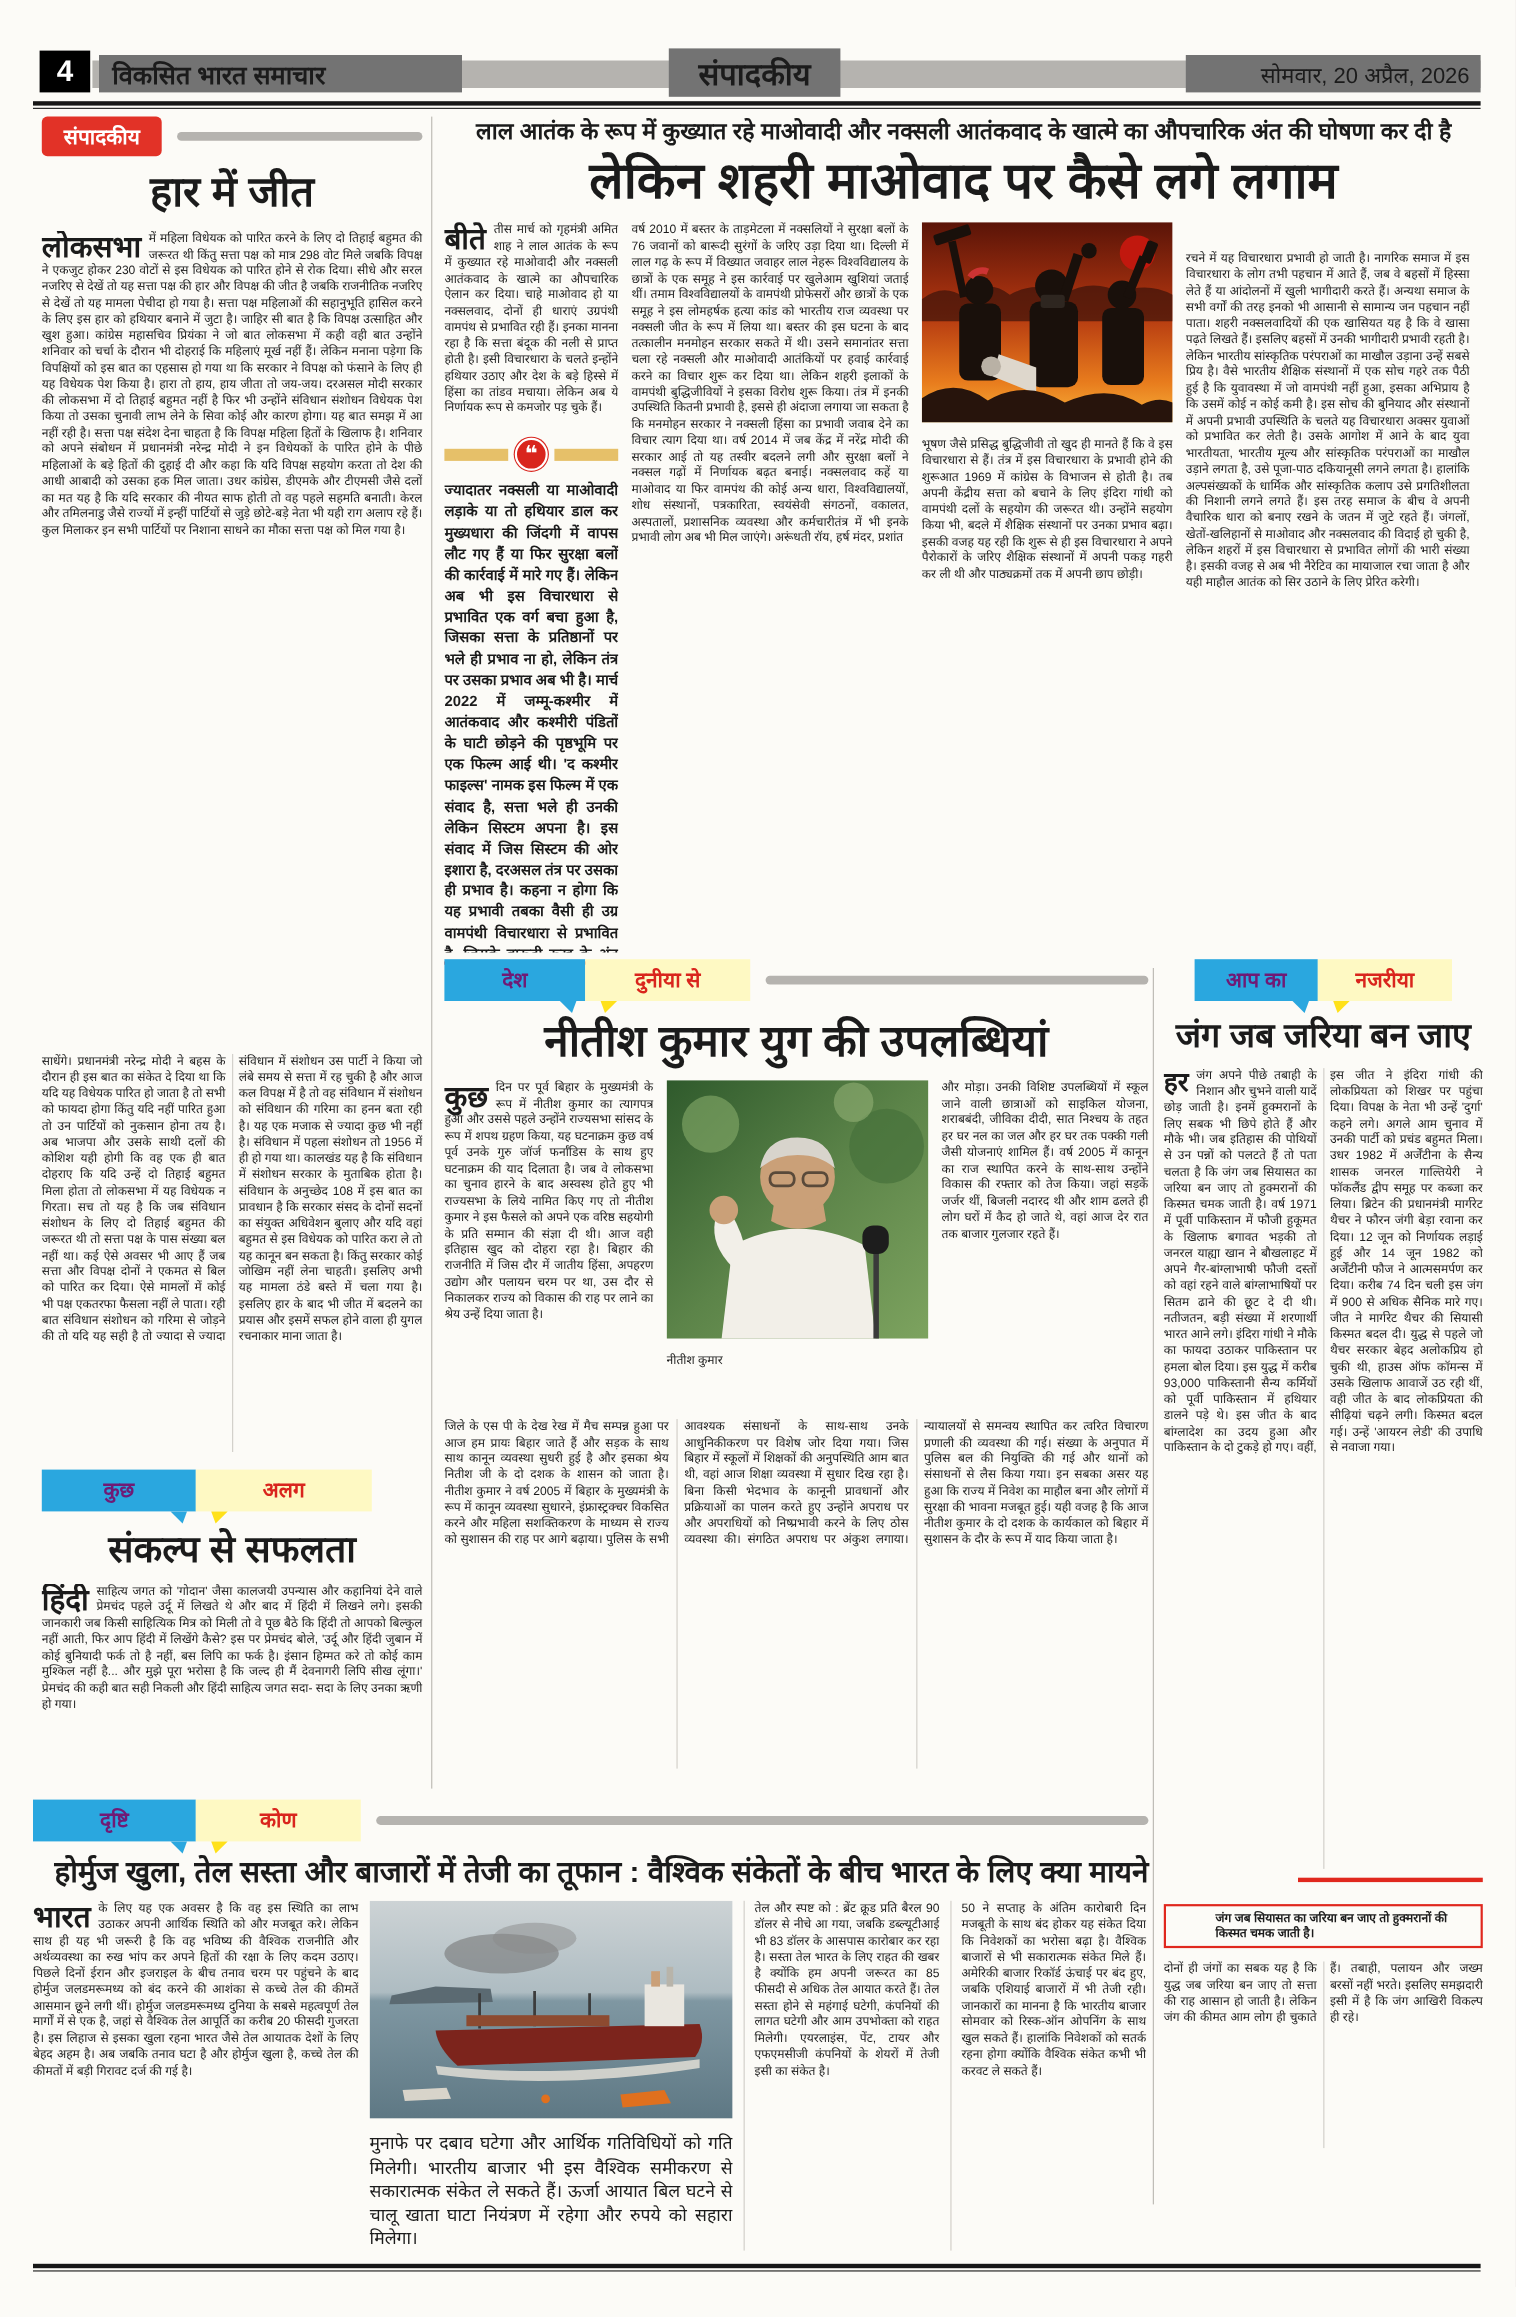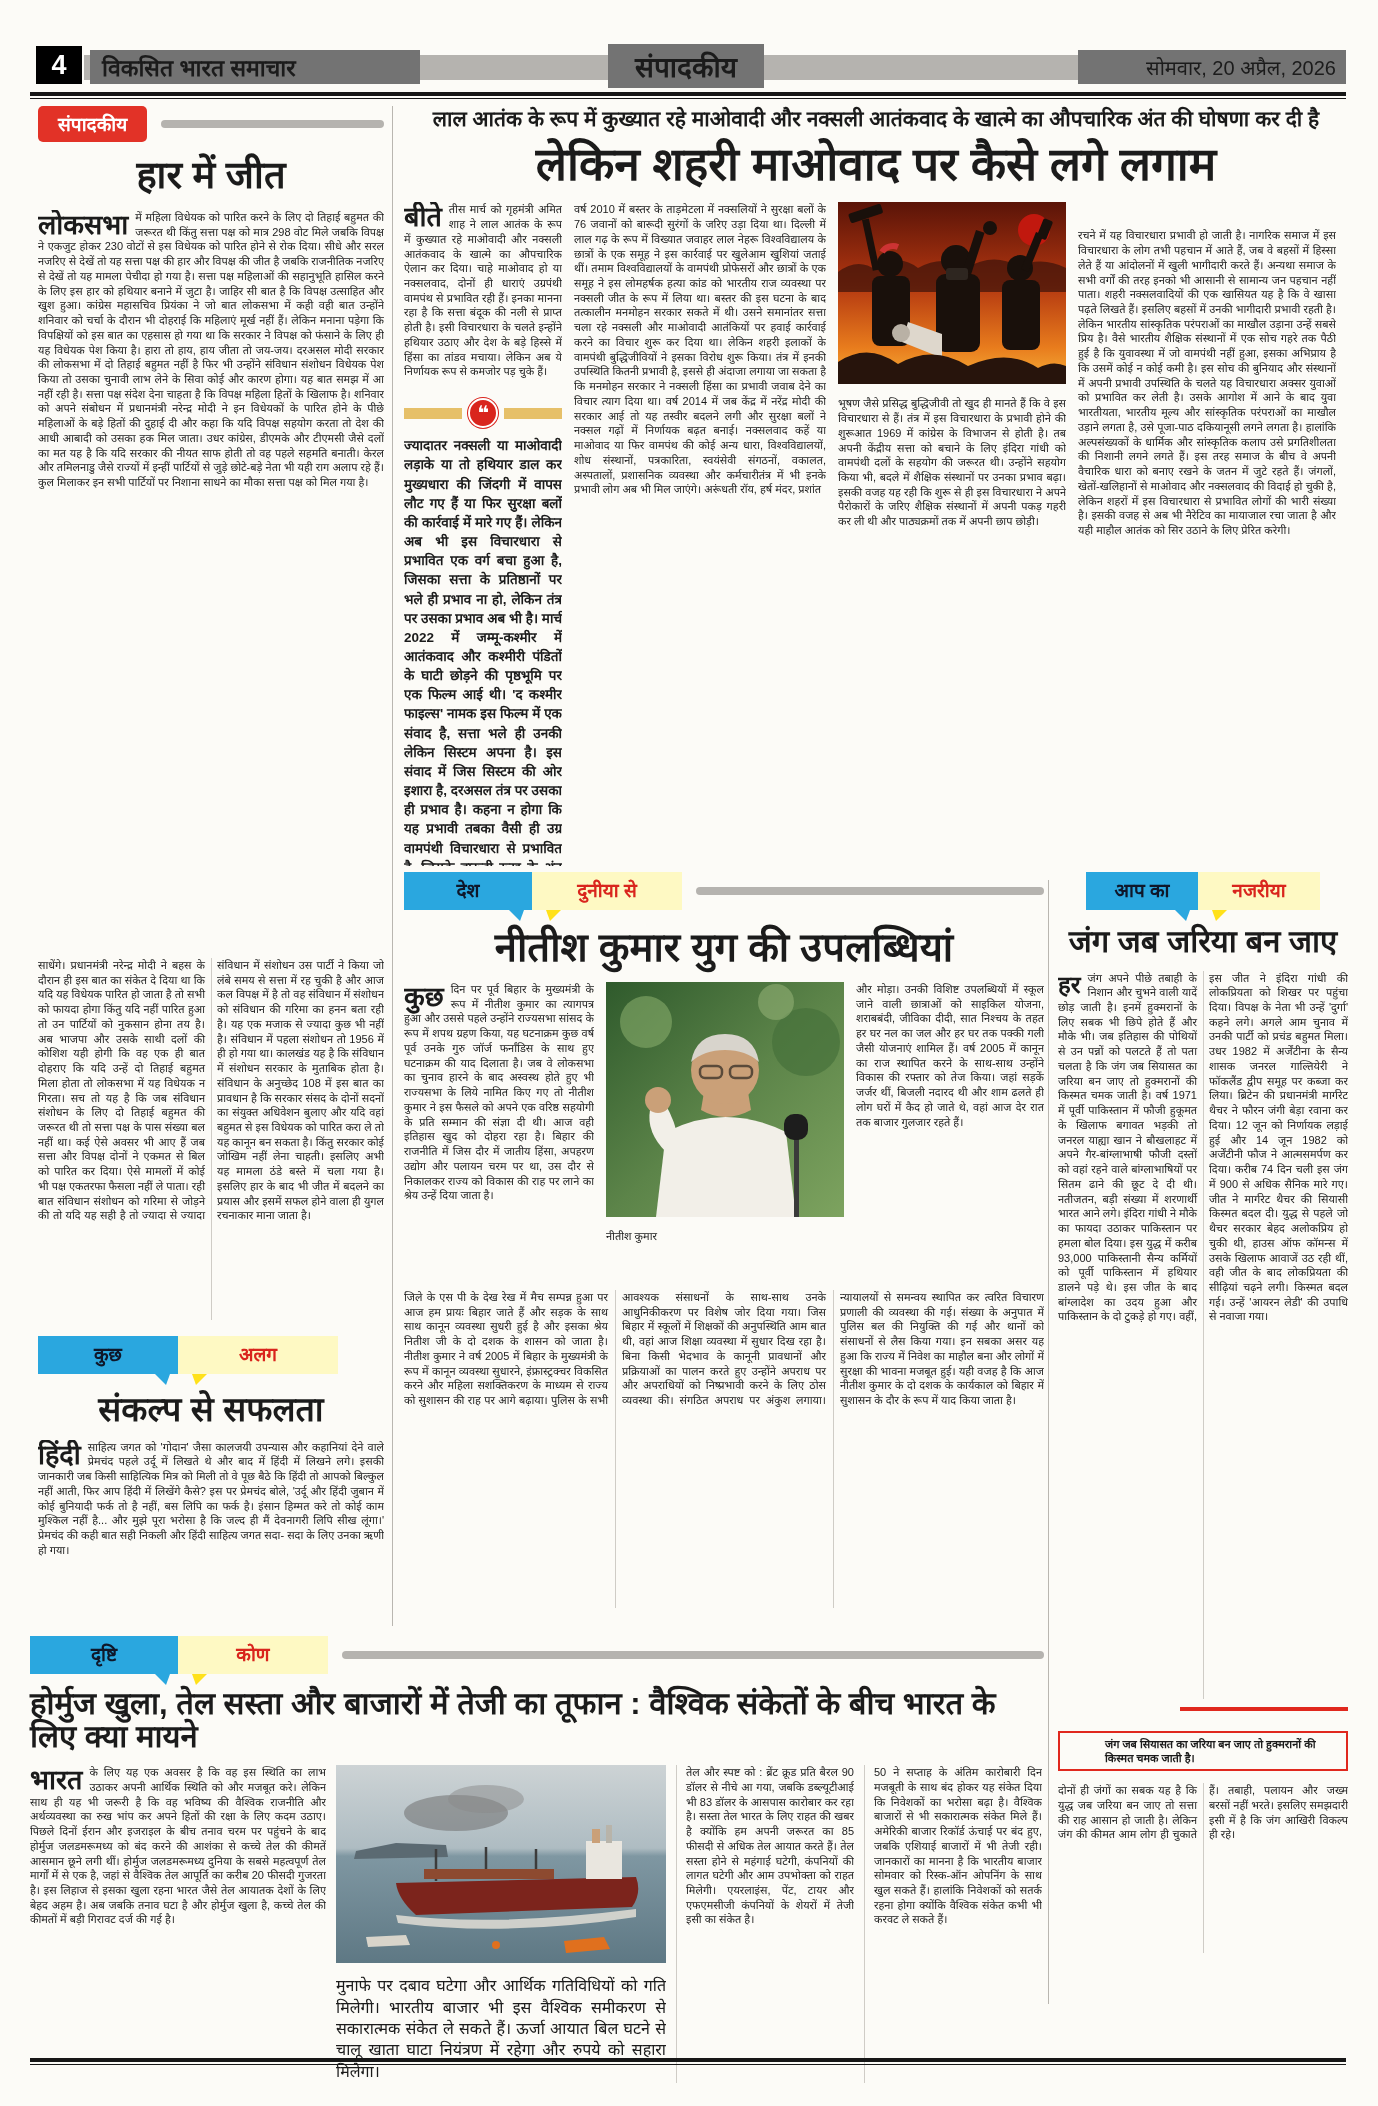--- a/index.html
+++ b/index.html
@@ -12,21 +12,21 @@
   .lead-word{float:left;font-weight:bold;font-size:27px;line-height:.95;padding:3px 7px 0 0;}
   .headline{font-weight:bold;text-align:center;line-height:1.05;}
   .vrule{width:1px;background:#b9b6b0;}
   .dbl-rule{border-top:4px solid #171717;border-bottom:1.5px solid #171717;height:7px;}
   
   .hdr-band{background:#b5b3af;}
   .hdr-box{background:#737373;display:flex;align-items:center;}
   
   .tabs{display:flex;align-items:center;}
   .tab{position:relative;font-weight:bold;font-size:19px;padding:5px 0 7px;text-align:center;}
-  .tab-blue{background:#2aa7df;color:#0f172a;}
+  .tab-blue{background:#2aa7df;color:#701a75;}
   .tab-yellow{background:#fef9c3;color:#d9251d;}
   .tab-blue::after{content:"";position:absolute;top:100%;right:8px;border:11px solid transparent;border-top-color:#2aa7df;border-right-width:4px;}
   .tab-yellow::after{content:"";position:absolute;top:100%;left:14px;border:11px solid transparent;border-top-color:#ffe11a;border-left-width:4px;}
   .tabrule{flex:1;height:8px;background:#b5b3af;border-radius:4px;margin-left:14px;}
   
   .badge{background:#e23227;color:#fff;font-weight:bold;font-size:19px;padding:5px 20px;border-radius:5px;display:inline-block;}
   
   .pq-deco{display:flex;align-items:center;gap:6px;margin:10px 0 8px;}
   .pq-bar{flex:1;height:11px;background:#e6c069;}
   .pq-circle{width:30px;height:30px;border-radius:50%;background:#d9251d;border:2px solid #fff;
@@ -195,21 +195,21 @@
       <span class="lead-word">हिंदी</span><span>साहित्य जगत को 'गोदान' जैसा कालजयी उपन्यास और कहानियां देने वाले प्रेमचंद पहले उर्दू में लिखते थे और बाद में हिंदी में लिखने लगे। इसकी जानकारी जब किसी साहित्यिक मित्र को मिली तो वे पूछ बैठे कि हिंदी तो आपको बिल्कुल नहीं आती, फिर आप हिंदी में लिखेंगे कैसे? इस पर प्रेमचंद बोले, 'उर्दू और हिंदी जुबान में कोई बुनियादी फर्क तो है नहीं, बस लिपि का फर्क है। इंसान हिम्मत करे तो कोई काम मुश्किल नहीं है... और मुझे पूरा भरोसा है कि जल्द ही मैं देवनागरी लिपि सीख लूंगा।' प्रेमचंद की कही बात सही निकली और हिंदी साहित्य जगत सदा- सदा के लिए उनका ऋणी हो गया।</span>
     </div>
   </div>
 
   <div class="abs" style="left:30px;top:1636px;width:1014px;">
     <div class="tabs">
       <span class="tab tab-blue" style="width:148px;">दृष्टि</span>
       <span class="tab tab-yellow" style="width:150px;">कोण</span>
       <span class="tabrule"></span>
     </div>
-    <div class="headline" style="font-size:31px;margin-top:14px;text-align:left;">होर्मुज खुला, तेल सस्ता और बाजारों में तेजी का तूफान : वैश्विक संकेतों के बीच भारत के लिए क्या मायने</div>
+    <div class="headline" style="font-size:27px;margin-top:14px;text-align:right;">होर्मुज खुला, तेल सस्ता और बाजारों में तेजी का तूफान : वैश्विक संकेतों के बीच भारत के लिए क्या मायने</div>
     <div style="display:flex;gap:10px;margin-top:12px;height:318px;">
       <div class="just body-txt" style="width:296px;height:100%;">
         <span class="lead-word">भारत</span><span>के लिए यह एक अवसर है कि वह इस स्थिति का लाभ उठाकर अपनी आर्थिक स्थिति को और मजबूत करे। लेकिन साथ ही यह भी जरूरी है कि वह भविष्य की वैश्विक राजनीति और अर्थव्यवस्था का रुख भांप कर अपने हितों की रक्षा के लिए कदम उठाए। पिछले दिनों ईरान और इजराइल के बीच तनाव चरम पर पहुंचने के बाद होर्मुज जलडमरूमध्य को बंद करने की आशंका से कच्चे तेल की कीमतें आसमान छूने लगी थीं। होर्मुज जलडमरूमध्य दुनिया के सबसे महत्वपूर्ण तेल मार्गों में से एक है, जहां से वैश्विक तेल आपूर्ति का करीब 20 फीसदी गुजरता है। इस लिहाज से इसका खुला रहना भारत जैसे तेल आयातक देशों के लिए बेहद अहम है। अब जबकि तनाव घटा है और होर्मुज खुला है, कच्चे तेल की कीमतों में बड़ी गिरावट दर्ज की गई है।</span>
       </div>
       <div style="width:330px;">
         <svg width="330" height="198" viewBox="0 0 330 198" role="img">
           <defs>
             <linearGradient id="sea" x1="0" y1="0" x2="0" y2="1">
               <stop offset="0" stop-color="#cdd3d5"></stop>
                 <stop offset="0.42" stop-color="#aebcc2"></stop>

